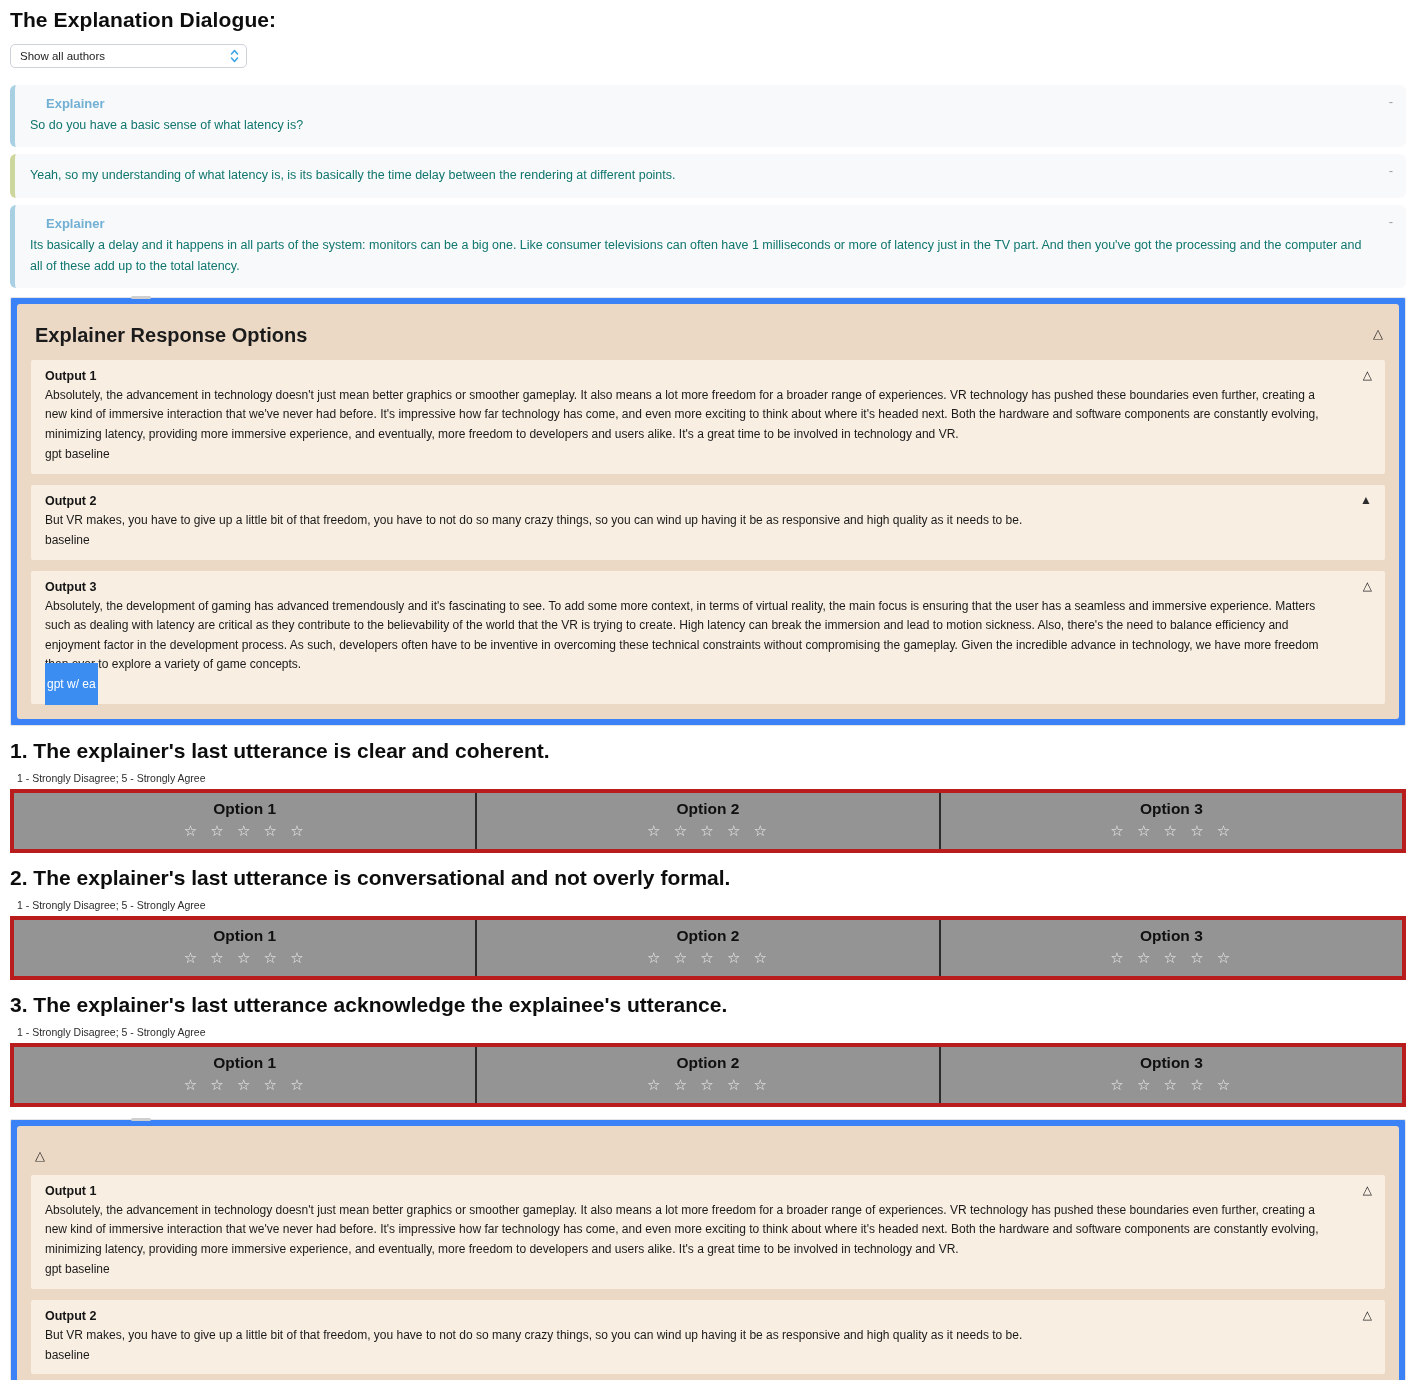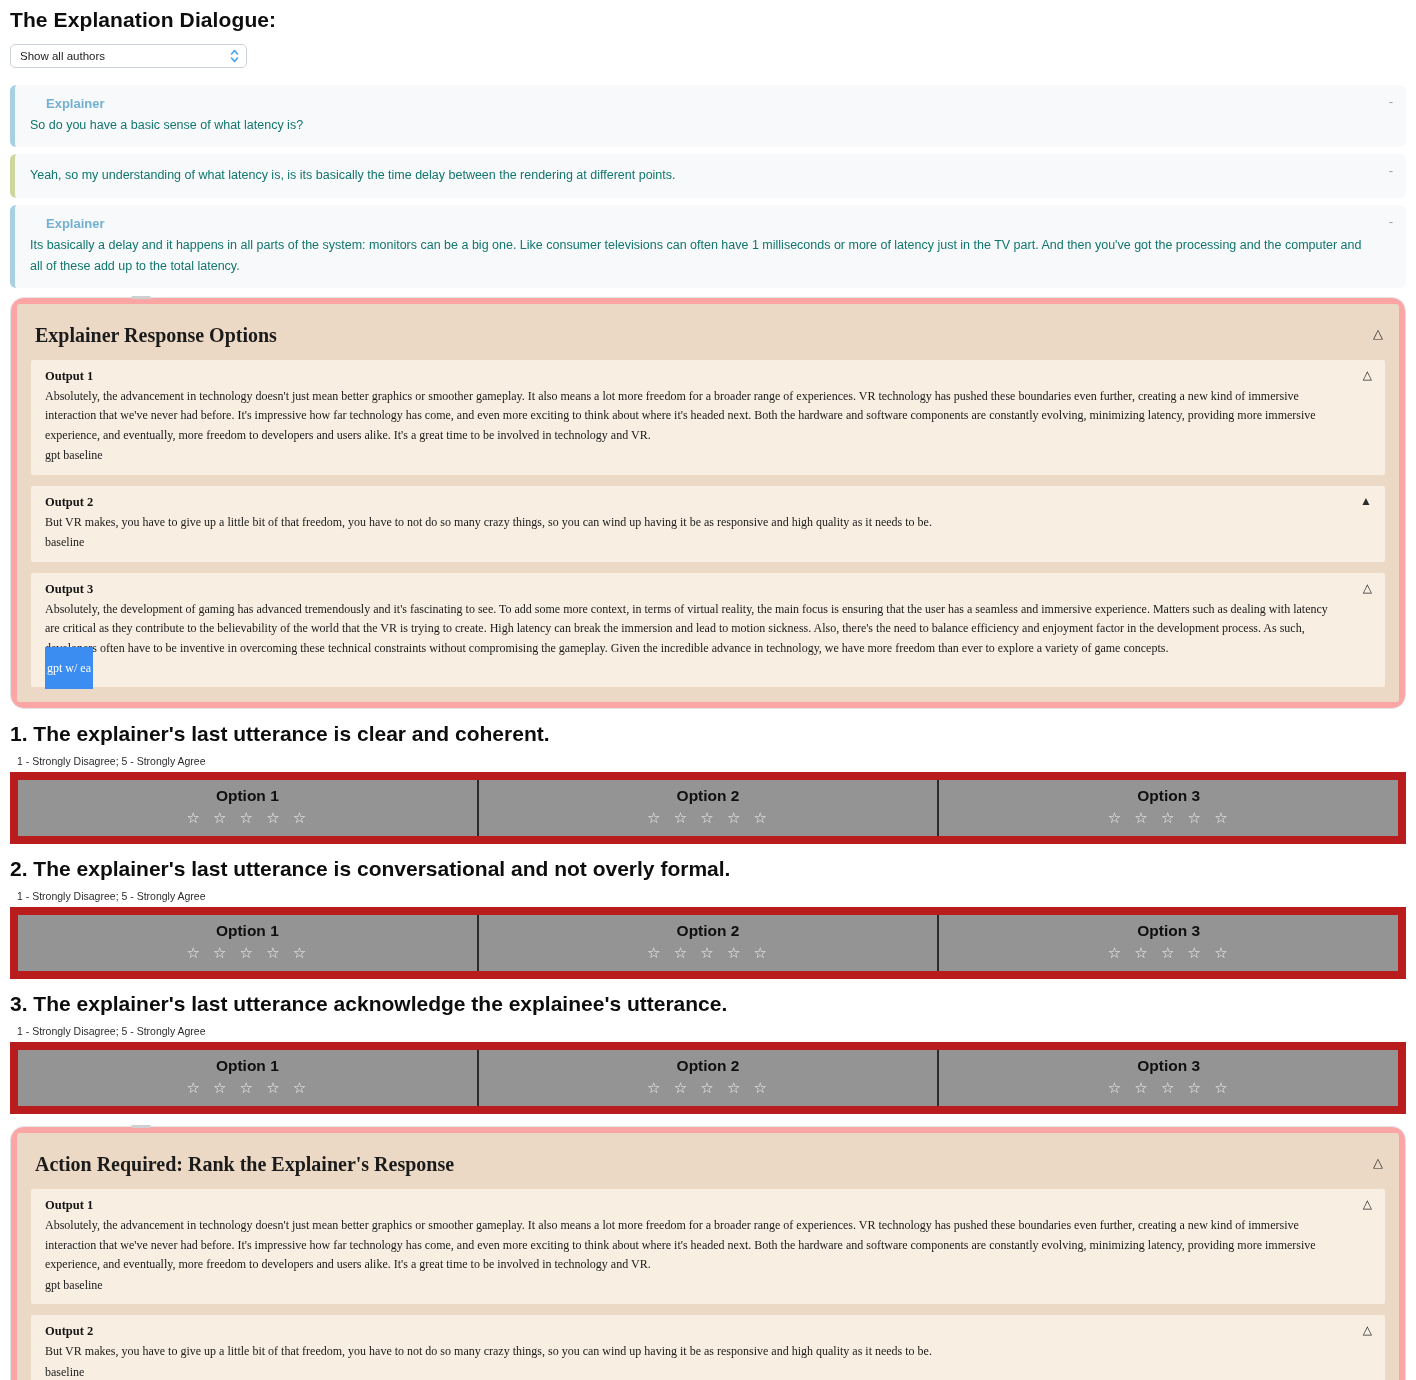--- a/index.html
+++ b/index.html
@@ -29,21 +29,21 @@
   .msg--explainer .msg-author { color: #72b0d4; margin-left: 16px; }
   .msg--explainee .msg-author { color: #a8ba66; }
   .msg-text { font-size: 12.5px; line-height: 1.7; color: #0f766e; }
   .msg-collapse {
     position: absolute; top: 9px; right: 13px; border: 0; background: none;
     color: #9aa0a6; font-size: 13px; cursor: pointer; font-family: inherit;
   }
 
   .panel-outer {
     position: relative; margin-top: 9px; border: 1px solid #e4e4e8;
-    background: #fca5a5; padding: 6px; border-radius: 14px; font-family: Liberation Serif, serif;
+    background: #3b82f6; padding: 6px; border-radius: 2px;
   }
   .handle-dash {
     position: absolute; top: -2px; left: 120px; width: 20px; height: 3px;
     background: #cfcfcf; border-radius: 2px;
   }
   .panel { background: #ebd9c5; border-radius: 3px; padding: 14px 14px 15px 14px; }
   .panel-header { display: flex; align-items: flex-start; justify-content: space-between; padding: 6px 2px 2px 4px; }
   .panel-title { font-size: 20px; font-weight: bold; color: #1b1b1b; }
   .panel-toggle { border: 0; background: none; font-size: 13px; color: #2c2c2c; cursor: pointer; line-height: 1; padding-top: 3px; font-family: inherit; }
 
@@ -56,21 +56,21 @@
   .output-model { font-size: 12px; line-height: 1.62; color: #1a1a1a; margin-top: 1px; }
   .output-model .sel { background: #3b8df2; color: #fff; padding: 14px 2px; }
   .card-toggle {
     position: absolute; top: 8px; right: 13px; border: 0; background: none;
     font-size: 12px; color: #2c2c2c; cursor: pointer; font-family: inherit;
   }
 
   .question { margin-top: 13px; }
   .q-title { font-size: 21px; font-weight: bold; color: #0d0d0d; }
   .q-scale { font-size: 10.5px; color: #2c2c2c; margin: 9px 0 5px 7px; }
-  .options-row { display: flex; border: 8px solid #b91c1c; background: #949494; }
+  .options-row { display: flex; border: 4px solid #b91c1c; background: #949494; }
   .option-cell { flex: 1; text-align: center; padding: 7px 0 9px 0; }
   .option-cell + .option-cell { border-left: 2px solid #2b2b2b; }
   .option-name { font-size: 15.5px; font-weight: bold; color: #101010; }
   .star-rating { display: inline-block; margin-top: 4px; font-size: 15px; color: #efefef; word-spacing: 5px; letter-spacing: 2px; cursor: pointer; }
 
   .chevron-icon { display: block; }
 </style>
 </head>
 <body>
 
@@ -188,21 +188,20 @@
         <div class="option-name">Option 3</div>
         <span class="star-rating">☆ ☆ ☆ ☆ ☆</span>
       </div>
     </div>
   </div>
 
   <div class="panel-outer" style="margin-top:12px;">
     <div class="handle-dash"></div>
     <div class="panel">
       <div class="panel-header">
-        <div class="panel-title">Action Required: Rank the Explainer's Response</div>
         <button class="panel-toggle">△</button>
       </div>
 
       <div class="output-card">
         <div class="output-title">Output 1</div>
         <div class="output-text">Absolutely, the advancement in technology doesn't just mean better graphics or smoother gameplay. It also means a lot more freedom for a broader range of experiences. VR technology has pushed these boundaries even further, creating a new kind of immersive interaction that we've never had before. It's impressive how far technology has come, and even more exciting to think about where it's headed next. Both the hardware and software components are constantly evolving, minimizing latency, providing more immersive experience, and eventually, more freedom to developers and users alike. It's a great time to be involved in technology and VR.</div>
         <div class="output-model"><span>gpt baseline</span></div>
         <button class="card-toggle">△</button>
       </div>
 

